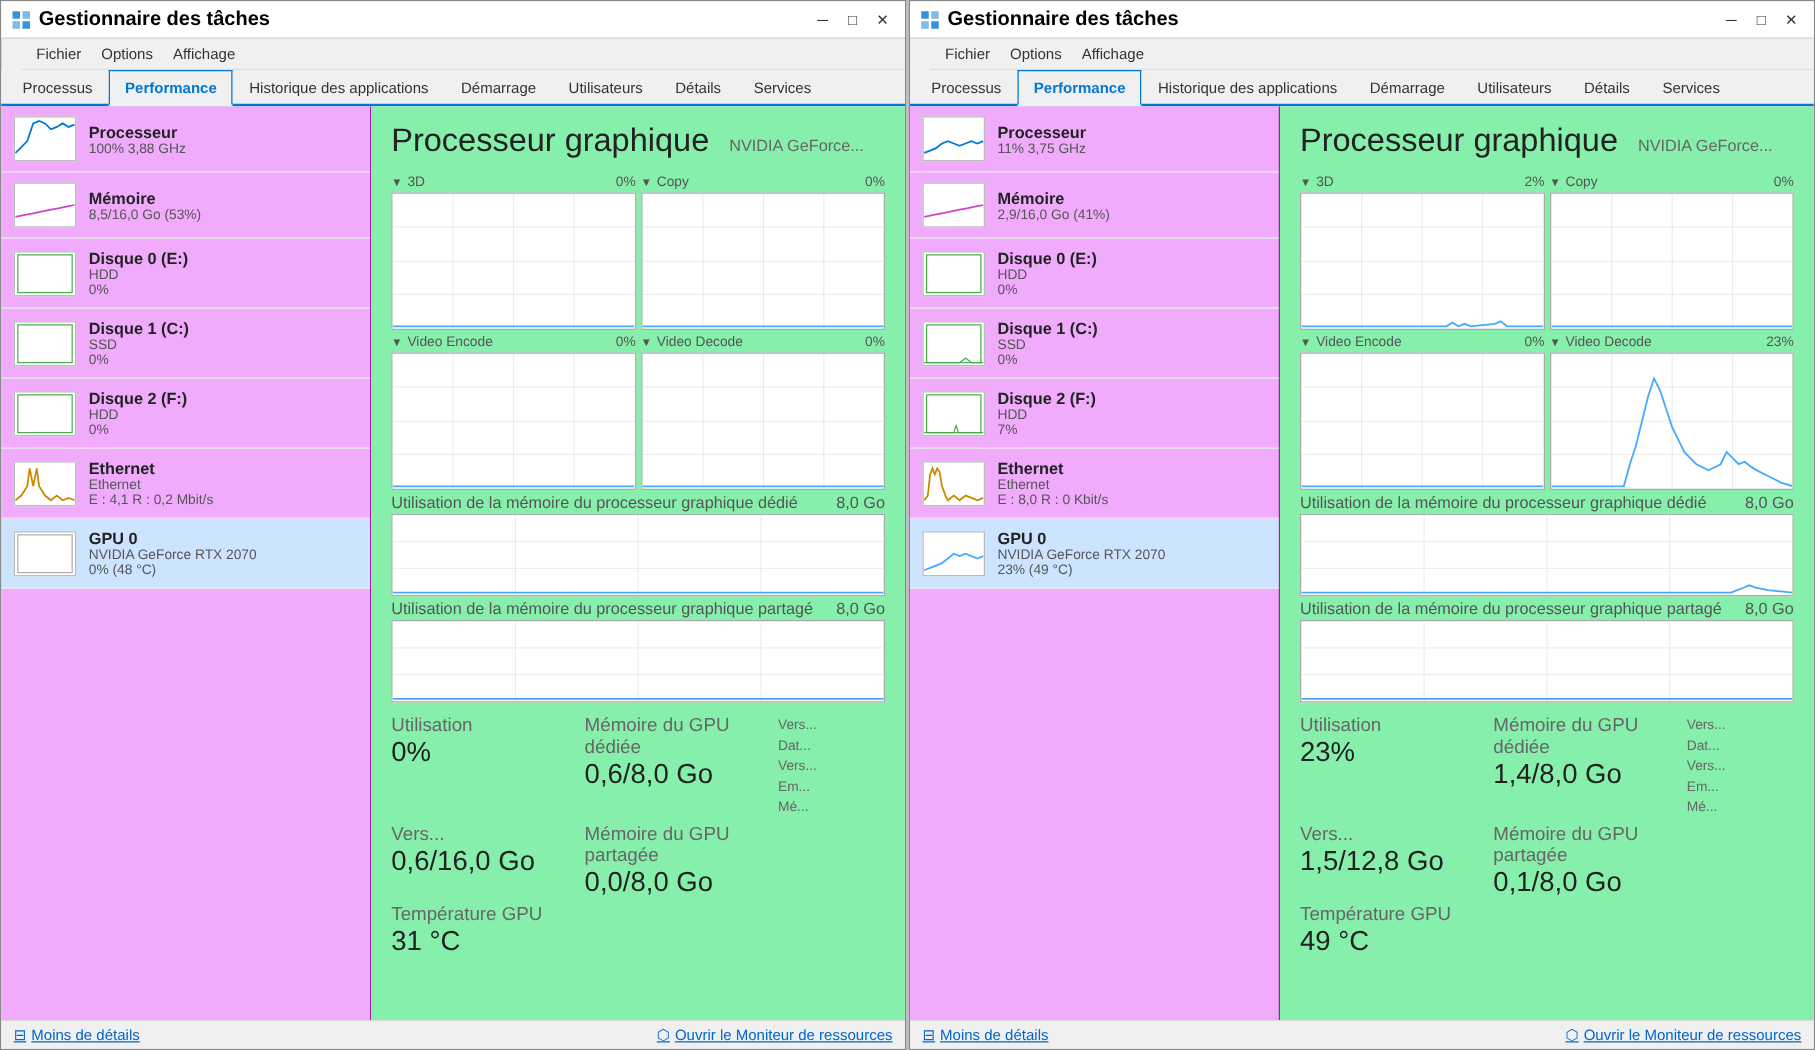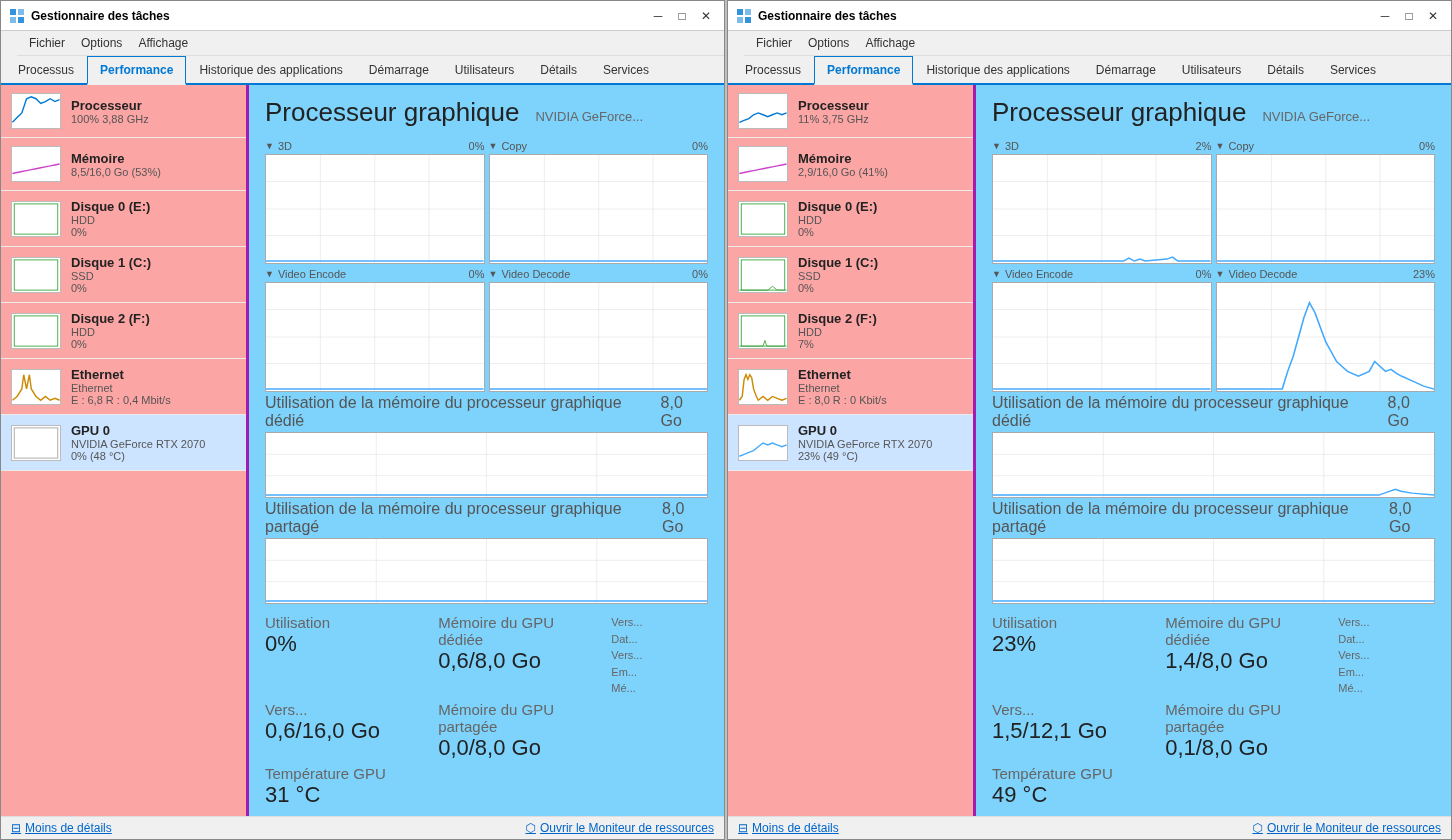--- a/index.html
+++ b/index.html
@@ -25,21 +25,21 @@
       display: flex;
       align-items: center;
       justify-content: space-between;
       padding: 4px 8px;
       height: 30px;
     }
     .title-bar-left {
       display: flex;
       align-items: center;
       gap: 6px;
-      font-size: 12px;
+      font-size: 16px;
       font-weight: 600;
     }
     .title-icon {
       width: 16px;
       height: 16px;
     }
     .title-bar-controls {
       display: flex;
       gap: 4px;
     }
@@ -90,23 +90,23 @@
       border-bottom: 2px solid #f0f0f0;
       color: #0078d4;
       font-weight: 600;
     }
     .content {
       display: flex;
       flex: 1;
       overflow: hidden;
     }
     .sidebar {
-      width: 248px;
-      background: #fca5a5;
-      border-right: 3px solid #a21caf;
+      width: 296px;
+      background: #f0abfc;
+      border-right: 1px solid #a21caf;
       overflow-y: auto;
       flex-shrink: 0;
     }
     .sidebar-item {
       display: flex;
       align-items: center;
       padding: 8px 10px;
       cursor: pointer;
       border-bottom: 1px solid #ebebeb;
       gap: 10px;
@@ -132,21 +132,21 @@
     .sidebar-sub {
       font-size: 11px;
       color: #555;
     }
     .main-panel {
       flex: 1;
       display: flex;
       flex-direction: column;
       padding: 12px 16px;
       overflow-y: auto;
-      background: #7dd3fc;
+      background: #86efac;
     }
     .main-header {
       display: flex;
       align-items: baseline;
       gap: 16px;
       margin-bottom: 12px;
     }
     .main-title {
       font-size: 26px;
       font-weight: 300;
@@ -185,21 +185,21 @@
       background: white;
       position: relative;
       height: 66px;
       width: 100%;
       overflow: hidden;
       margin-bottom: 2px;
     }
     .wide-label-row {
       display: flex;
       justify-content: space-between;
-      font-size: 16px;
+      font-size: 13px;
       color: #555;
       margin-bottom: 2px;
     }
     .stat-label {
       font-size: 15px;
       color: #666;
     }
     .stat-value {
       font-size: 22px;
       font-weight: 400;
@@ -351,21 +351,21 @@
 
       <div class="sidebar-item">
         <div class="sidebar-thumb" style="background:white;">
           <svg class="mini" viewBox="0 0 50 36">
             <polyline points="0,32 5,28 10,20 12,5 15,20 18,5 20,20 25,28 30,32 35,28 40,32 45,30 50,32" fill="none" stroke="#cc8800" stroke-width="1.5"></polyline>
           </svg>
         </div>
         <div class="sidebar-info">
           <div class="sidebar-name">Ethernet</div>
           <div class="sidebar-sub">Ethernet</div>
-          <div class="sidebar-sub">E : 6,8  R : 0,4 Mbit/s</div>
+          <div class="sidebar-sub">E : 4,1  R : 0,2 Mbit/s</div>
         </div>
       </div>
 
       <div class="sidebar-item active">
         <div class="sidebar-thumb" style="background:white;">
           <svg class="mini" viewBox="0 0 50 36">
             <rect x="2" y="2" width="46" height="32" fill="none" stroke="#aaa" stroke-width="1"></rect>
           </svg>
         </div>
         <div class="sidebar-info">
@@ -821,21 +821,21 @@
         </div>
         <div style="font-size:11px;color:#666;line-height:1.5;">
           <div>Vers...</div>
           <div>Dat...</div>
           <div>Vers...</div>
           <div>Em...</div>
           <div>Mé...</div>
         </div>
         <div>
           <div class="stat-label">Vers...</div>
-          <div class="stat-value">1,5/12,1 Go</div>
+          <div class="stat-value">1,5/12,8 Go</div>
         </div>
         <div>
           <div class="stat-label">Mémoire du GPU partagée</div>
           <div class="stat-value">0,1/8,0 Go</div>
         </div>
         <div style="grid-column:1;">
           <div class="stat-label">Température GPU</div>
           <div class="stat-value">49 °C</div>
         </div>
       </div>

